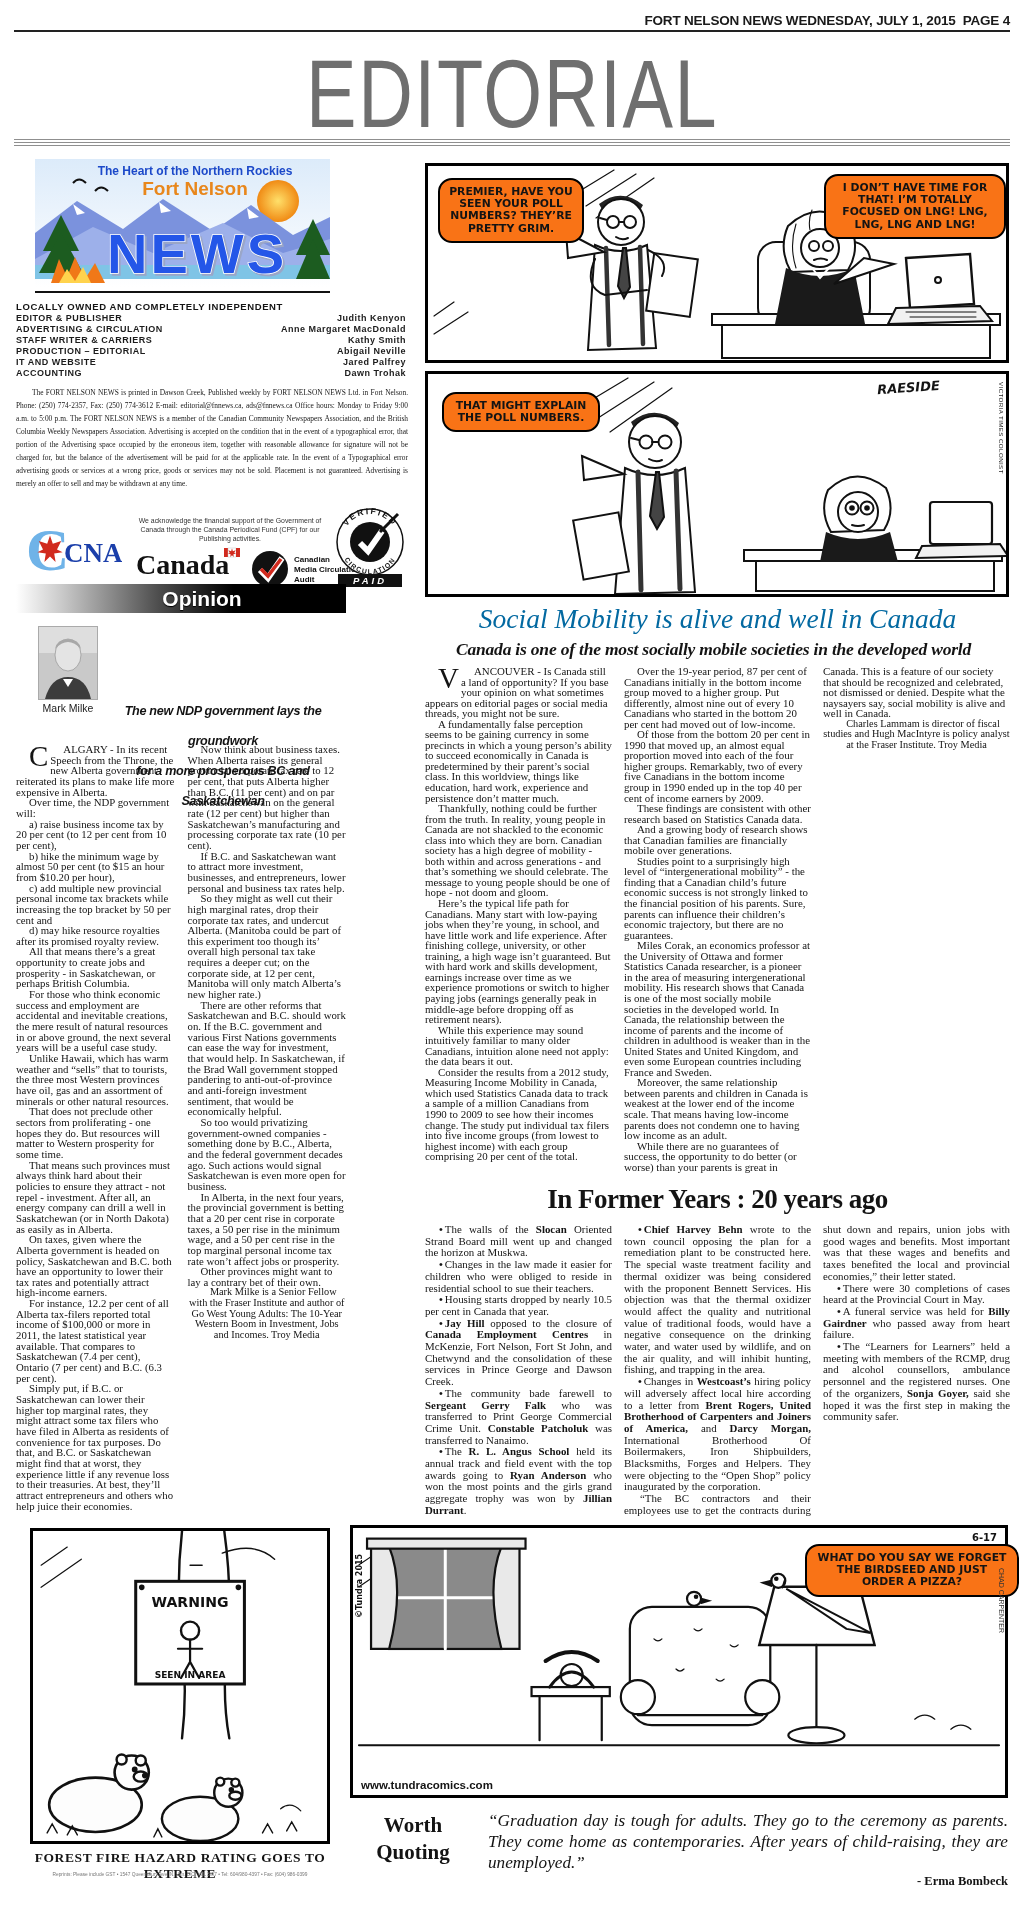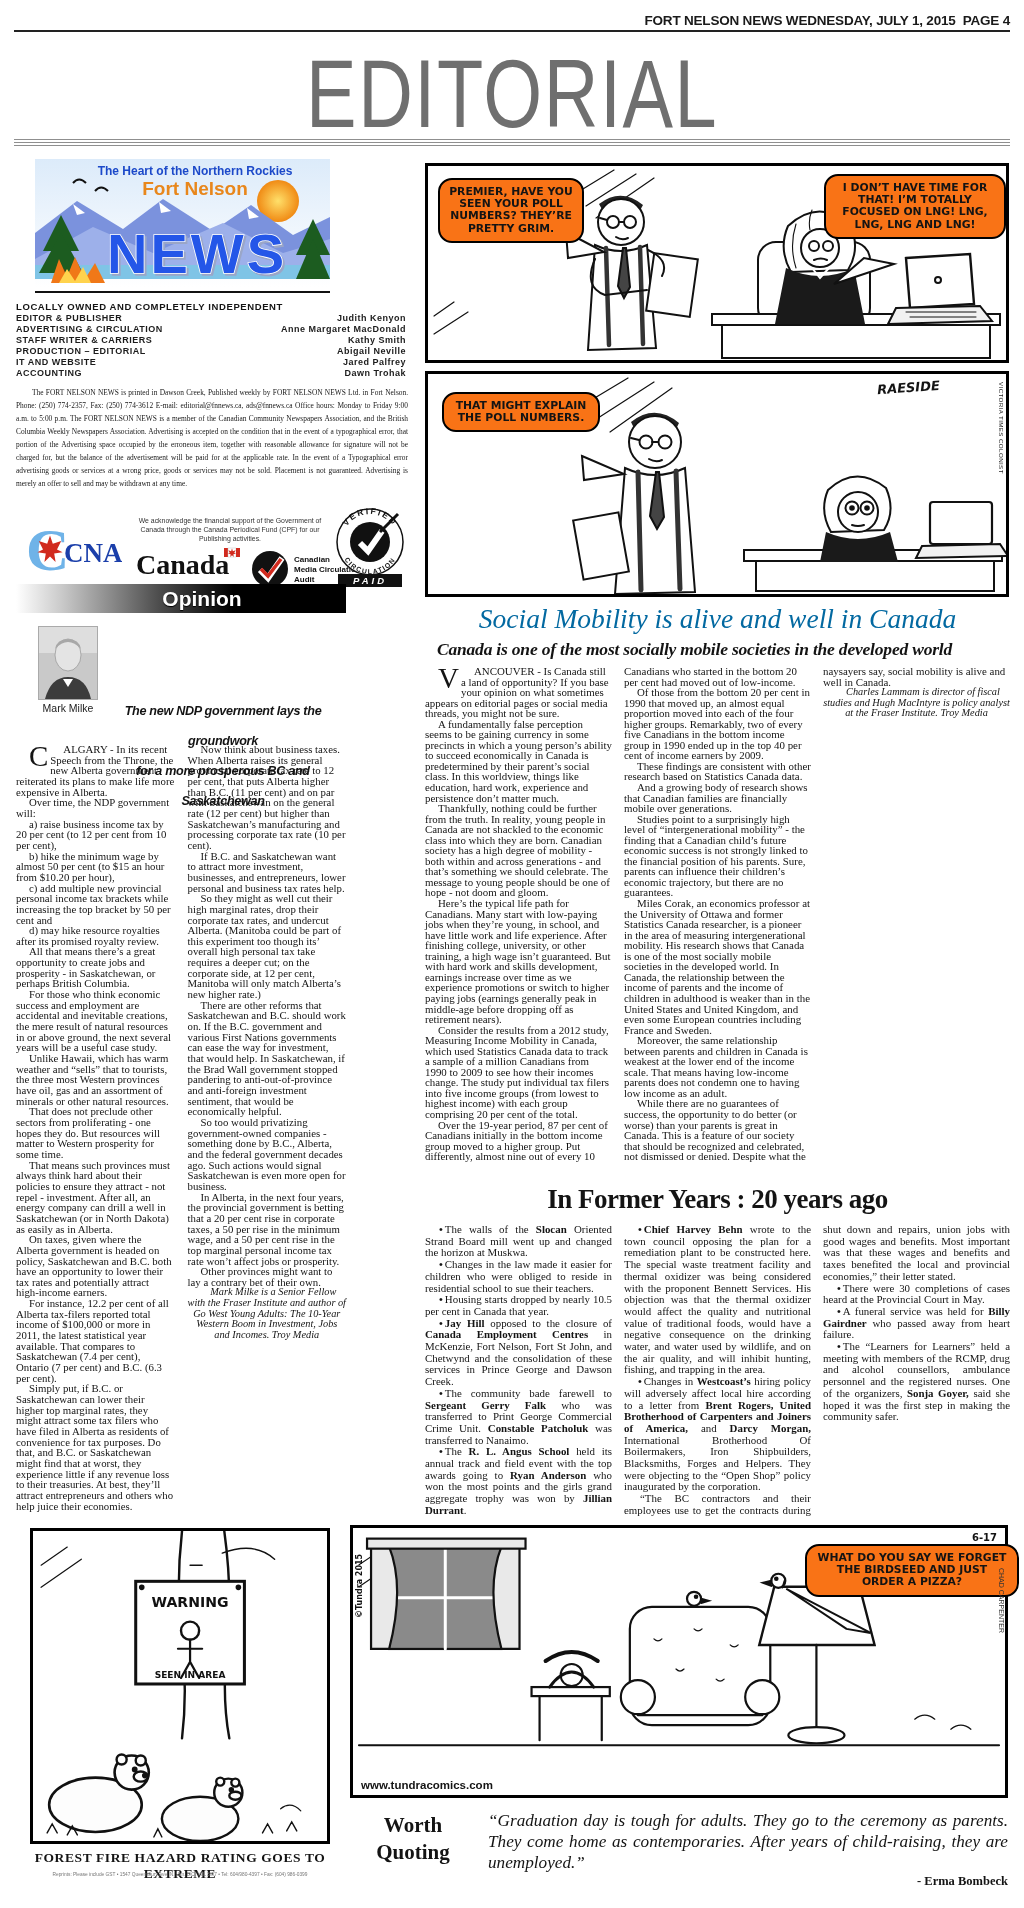--- a/index.html
+++ b/index.html
@@ -47,42 +47,42 @@
   #op-headline{left:98px;top:626px;width:250px;text-align:center;
     font:bold 17px/35px "Liberation Sans",sans-serif;letter-spacing:-.5px;color:#101010;}
   #op-subhead{left:98px;top:696px;width:250px;text-align:center;
     font:italic bold 12.6px/30px "Liberation Sans",sans-serif;letter-spacing:-.3px;}
   #op-body{left:16px;top:744px;width:330px;height:782px;
     column-count:2;column-gap:13px;column-fill:auto;
     font:10.8px/10.65px "Liberation Serif",serif;}
   #op-body p,#social-body p{margin:0;text-indent:13px;}
   p.drop{text-indent:0;}
   p.drop::first-letter{float:left;font-size:29px;line-height:23px;padding:1px 2px 0 0;}
-  p.credit-p{text-indent:0;font-style:italic;text-align:center;margin-top:2px;
+  p.credit-p{text-indent:0;text-align:center;margin-top:2px;
     font-size:10.3px;}
 
   
   .panel{position:absolute;background:#fff;border:3.5px solid #000;}
   #panel1{left:425px;top:163px;width:578px;height:194px;}
   #panel2{left:425px;top:371px;width:578px;height:220px;}
   .art{position:absolute;left:0;top:0;width:100%;height:100%;}
   .bubble{position:absolute;background:#f97316;border:2.4px solid #000;border-radius:14px;
     padding:6px 7px;font:bold 10.8px/12.2px "DejaVu Sans",sans-serif;text-align:center;}
   #bub1{left:10px;top:12px;width:128px;}
   #bub2{left:396px;top:8px;width:164px;}
   #bub3{left:14px;top:18px;width:140px;}
   #raeside-sig{position:absolute;right:66px;top:6px;
     font:bold italic 13px "DejaVu Sans",sans-serif;transform:rotate(-4deg);}
   #edge-credit{position:absolute;right:1px;top:8px;writing-mode:vertical-rl;
     font:6.2px "Liberation Sans",sans-serif;color:#222;letter-spacing:.4px;}
 
   
   #social-headline{left:425px;top:602px;width:585px;text-align:center;
     font:italic 27.5px/34px "Liberation Serif",serif;color:#0369a1;}
-  #social-subhead{left:402px;top:638px;width:585px;text-align:center;
+  #social-subhead{left:421px;top:638px;width:585px;text-align:center;
     font:italic bold 17.5px/23px "Liberation Serif",serif;letter-spacing:-.2px;}
   #social-body{left:425px;top:666px;width:585px;height:508px;
     column-count:3;column-gap:12px;column-fill:auto;
     font:10.9px/10.55px "Liberation Serif",serif;}
 
   
   #fy-heading{left:425px;top:1182px;width:585px;text-align:center;
     font:bold 27px/34px "Liberation Serif",serif;letter-spacing:-.5px;}
   #fy-body{left:425px;top:1224px;width:585px;height:300px;
     column-count:3;column-gap:12px;column-fill:auto;text-align:justify;
@@ -357,20 +357,21 @@
 </div>
 
 <div class="abs" id="social-headline">Social Mobility is alive and well in Canada</div>
 <div class="abs" id="social-subhead">Canada is one of the most socially mobile societies in the developed world</div>
 <div class="abs" id="social-body">
   <div>
       <p class="drop">VANCOUVER - Is Canada still a land of opportunity? If you base your opinion on what sometimes appears on editorial pages or social media threads, you might not be sure.</p>
       <p>A fundamentally false perception seems to be gaining currency in some precincts in which a young person’s ability to succeed economically in Canada is predetermined by their parent’s social class. In this worldview, things like education, hard work, experience and persistence don’t matter much.</p>
       <p>Thankfully, nothing could be further from the truth. In reality, young people in Canada are not shackled to the economic class into which they are born. Canadian society has a high degree of mobility - both within and across generations - and that’s something we should celebrate. The message to young people should be one of hope - not doom and gloom.</p>
       <p>Here’s the typical life path for Canadians. Many start with low-paying jobs when they’re young, in school, and have little work and life experience. After finishing college, university, or other training, a high wage isn’t guaranteed. But with hard work and skills development, earnings increase over time as we experience promotions or switch to higher paying jobs (earnings generally peak in middle-age before dropping off as retirement nears).</p>
+      <p>While this experience may sound intuitively familiar to many older Canadians, intuition alone need not apply: the data bears it out.</p>
       <p>Consider the results from a 2012 study, Measuring Income Mobility in Canada, which used Statistics Canada data to track a sample of a million Canadians from 1990 to 2009 to see how their incomes change. The study put individual tax filers into five income groups (from lowest to highest income) with each group comprising 20 per cent of the total.</p>
       <p>Over the 19-year period, 87 per cent of Canadians initially in the bottom income group moved to a higher group. Put differently, almost nine out of every 10 Canadians who started in the bottom 20 per cent had moved out of low-income.</p>
       <p>Of those from the bottom 20 per cent in 1990 that moved up, an almost equal proportion moved into each of the four higher groups. Remarkably, two of every five Canadians in the bottom income group in 1990 ended up in the top 40 per cent of income earners by 2009.</p>
       <p>These findings are consistent with other research based on Statistics Canada data.</p>
       <p>And a growing body of research shows that Canadian families are financially mobile over generations.</p>
       <p>Studies point to a surprisingly high level of “intergenerational mobility” - the finding that a Canadian child’s future economic success is not strongly linked to the financial position of his parents. Sure, parents can influence their children’s economic trajectory, but there are no guarantees.</p>
       <p>Miles Corak, an economics professor at the University of Ottawa and former Statistics Canada researcher, is a pioneer in the area of measuring intergenerational mobility. His research shows that Canada is one of the most socially mobile societies in the developed world. In Canada, the relationship between the income of parents and the income of children in adulthood is weaker than in the United States and United Kingdom, and even some European countries including France and Sweden.</p>
       <p>Moreover, the same relationship between parents and children in Canada is weakest at the lower end of the income scale. That means having low-income parents does not condemn one to having low income as an adult.</p>
       <p>While there are no guarantees of success, the opportunity to do better (or worse) than your parents is great in Canada. This is a feature of our society that should be recognized and celebrated, not dismissed or denied. Despite what the naysayers say, social mobility is alive and well in Canada.</p>
     </div>

